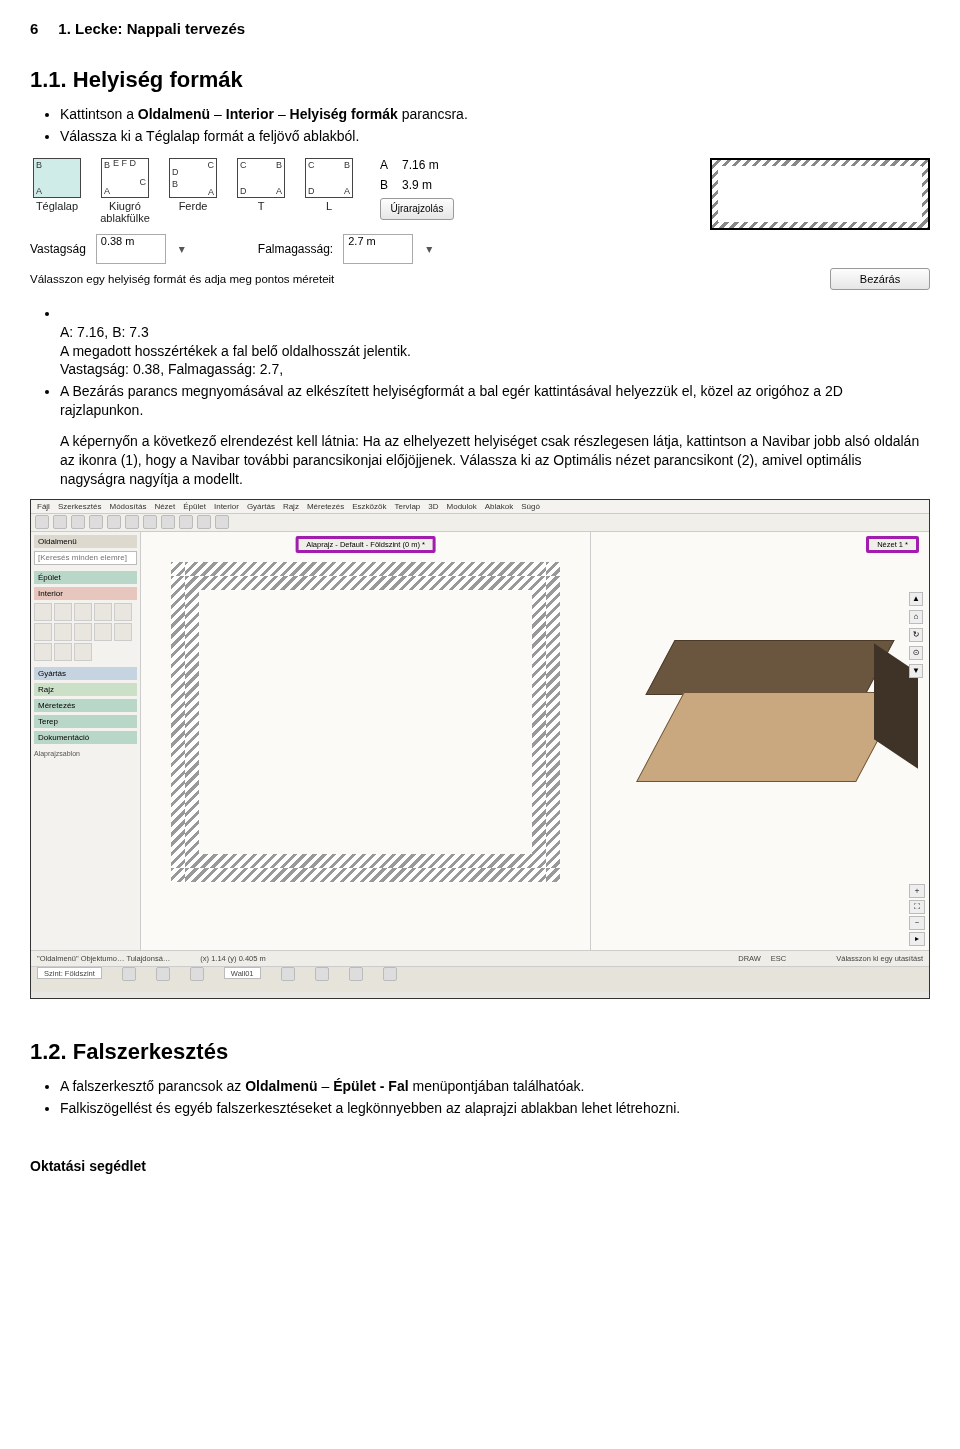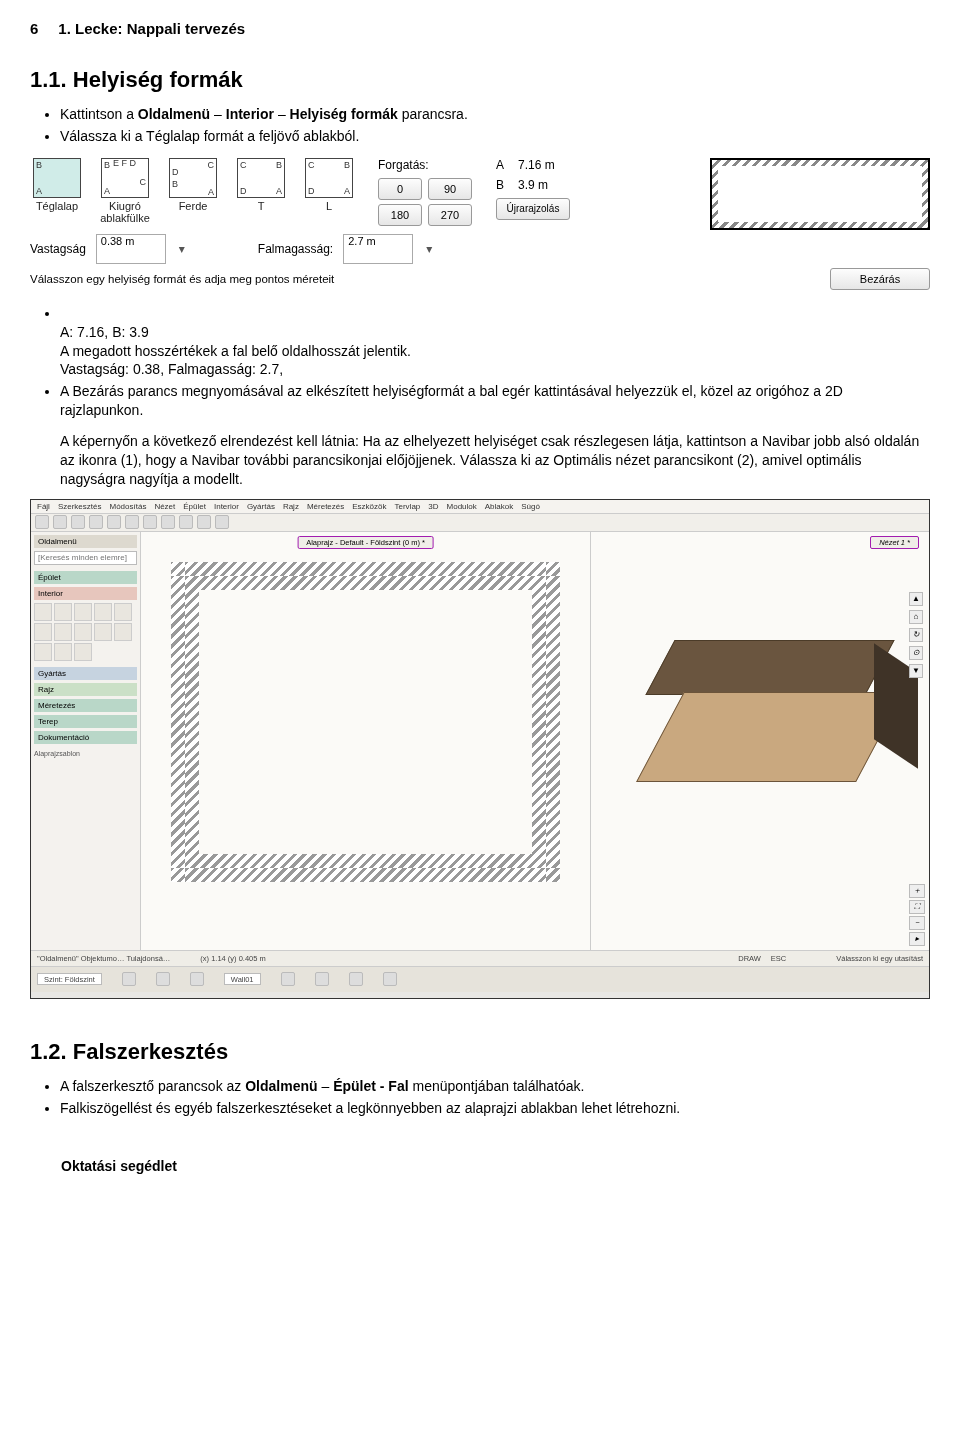--- a/index.html
+++ b/index.html
@@ -61,45 +61,45 @@
   .side-panel-hdr { background: #b9d7c8; font-size: 8px; padding: 2px 4px; margin-top: 3px; }
   .side-panel-hdr.pink { background: #e7c6bd; }
   .side-panel-hdr.blue { background: #c6d3e0; }
   .side-panel-hdr.green { background: #cbe0c7; }
   .side-icons { display: flex; flex-wrap: wrap; gap: 2px; padding: 3px 0; }
   .side-ic { width: 18px; height: 18px; background: #e9e6df; border: 1px solid #ccc; }
   .side-label { font-size: 7px; color: #555; margin-top: 6px; }
 
   .canvas-wrap { flex: 1; background: #fbfaf7; display: flex; position: relative; }
   .canvas-left { flex: 1.4; border-right: 1px solid #ccc; position: relative; padding: 30px; }
-  .canvas-right { flex: 1; position: relative; padding: 40px 30px; font-style: italic; }
-  .top-tab { position: absolute; top: 4px; font-size: 7.5px; background: #f0eee8; border: 1px solid #a21caf; padding: 1px 8px; border-radius: 2px; }
+  .canvas-right { flex: 1; position: relative; padding: 40px 30px; }
+  .top-tab { position: absolute; top: 4px; font-size: 7.5px; background: #f0eee8; border: 3px solid #a21caf; padding: 1px 8px; border-radius: 2px; }
   .top-tab.left { left: 50%; transform: translateX(-50%); }
   .top-tab.right { right: 10px; }
 
   .plan-rect { width: 100%; height: 320px; border: 14px solid transparent; background:
     repeating-linear-gradient(135deg,#999,#999 3px,#fff 3px,#fff 7px);
     padding: 0; position: relative; }
   .plan-rect .inner { position: absolute; inset: 14px; background: #fbfaf7; }
 
   .room-3d { position: relative; width: 220px; height: 140px; margin: 70px auto 0 auto; }
   .room-floor { position: absolute; width: 220px; height: 90px; background: #c9a87f; transform: skewX(-28deg); left: 10px; top: 50px; border: 1px solid #6b543a; }
   .room-back { position: absolute; width: 220px; height: 55px; background: #6a553f; transform: skewX(-28deg); left: 10px; top: -2px; border: 1px solid #4b3b28; }
   .room-side { position: absolute; width: 44px; height: 96px; background: #3f3327; right: -48px; top: 16px; transform: skewY(34deg); }
 
   .nav-vert { position: absolute; right: 6px; top: 60px; width: 14px; display: flex; flex-direction: column; gap: 4px; }
   .nav-vert .nv { width: 14px; height: 14px; background: #eee; border: 1px solid #bbb; font-size: 8px; text-align: center; line-height: 12px; }
   .nav-zoom { position: absolute; right: 4px; bottom: 4px; display: flex; flex-direction: column; gap: 2px; }
   .nav-zoom .nv { width: 16px; height: 14px; background: #eee; border: 1px solid #bbb; font-size: 8px; text-align: center; line-height: 12px; }
 
   .app-status1 { height: 16px; background: #efede7; border-top: 1px solid #ccc; display: flex; align-items: center; padding: 0 6px; gap: 10px; font-size: 7.5px; color: #444; }
-  .app-status2 { height: 26px; background: #e6e3db; border-top: 1px solid #ccc; display: flex; align-items: center; padding: 0 6px; gap: 20px; font-size: 7.5px; color: #444; }
+  .app-status2 { height: 26px; background: #e6e3db; border-top: 1px solid #ccc; display: flex; padding: 0 6px; gap: 20px; font-size: 7.5px; color: #444; }
   .status-dd { background: #fff; border: 1px solid #bbb; padding: 0 6px; height: 12px; line-height: 12px; }
 
-  .footer { margin-top: 40px; font-weight: bold; font-size: 14px; margin-left: 31px; }
+  .footer { margin-top: 40px; font-weight: bold; font-size: 14px; }
 </style>
 </head>
 <body>
 
 <div class="header-row">
   <span class="page-num-top">6</span>
   <span class="lesson-title">1. Lecke: Nappali tervezés</span>
 </div>
 
 <h2 class="section-title">1.1. Helyiség formák</h2>
@@ -154,31 +154,20 @@
   <div class="shape-cell">
     <div class="shape-box">
         <span class="corner tl">C</span>
         <span class="corner tr">B</span>
         <span class="corner bl">D</span>
         <span class="corner br">A</span>
       </div>
     <div class="cap-label">L</div>
   </div>
 
-  <div class="rot-col">
-    <div class="rot-title">Forgatás:</div>
-    <div class="rot-row">
-      <div class="rot-btn">0</div>
-      <div class="rot-btn">90</div>
-    </div>
-    <div class="rot-row">
-      <div class="rot-btn">180</div>
-      <div class="rot-btn">270</div>
-    </div>
-  </div>
 
   <div class="dim-col">
     <div class="dim-row">
         <span class="k">A</span>
         <span class="v">7.16 m</span>
       </div>
     <div class="dim-row">
         <span class="k">B</span>
         <span class="v">3.9 m</span>
       </div>
@@ -199,21 +188,21 @@
   <span class="dd">▾</span>
 </div>
 <div class="hint-row">
   <span>Válasszon egy helyiség formát és adja meg pontos méreteit</span>
   <button class="close-btn">Bezárás</button>
 </div>
 
 <ul class="bullets">
   <li>
     <br>
-    <span>A: 7.16, B: 3.9</span><br>
+    <span>A: 7.16, B: 7.3</span><br>
     <span>A megadott hosszértékek a fal belő oldalhosszát jelentik.</span><br>
     <span>Vastagság: 0.38, Falmagasság: 2.7,</span>
   </li>
   <li>A Bezárás parancs megnyomásával az elkészített helyiségformát a bal egér kattintásával helyezzük el, közel az origóhoz a 2D rajzlapunkon.</li>
 </ul>
 <p class="para" style="padding-left:30px;">A képernyőn a következő elrendezést kell látnia: Ha az elhelyezett helyiséget csak részlegesen látja, kattintson a Navibar jobb alsó oldalán az ikonra (1), hogy a Navibar további parancsikonjai előjöjjenek. Válassza ki az Optimális nézet parancsikont (2), amivel optimális nagyságra nagyítja a modellt.</p>
 
 <div class="app-window">
   <div class="app-menubar">
     <span>Fájl</span>

